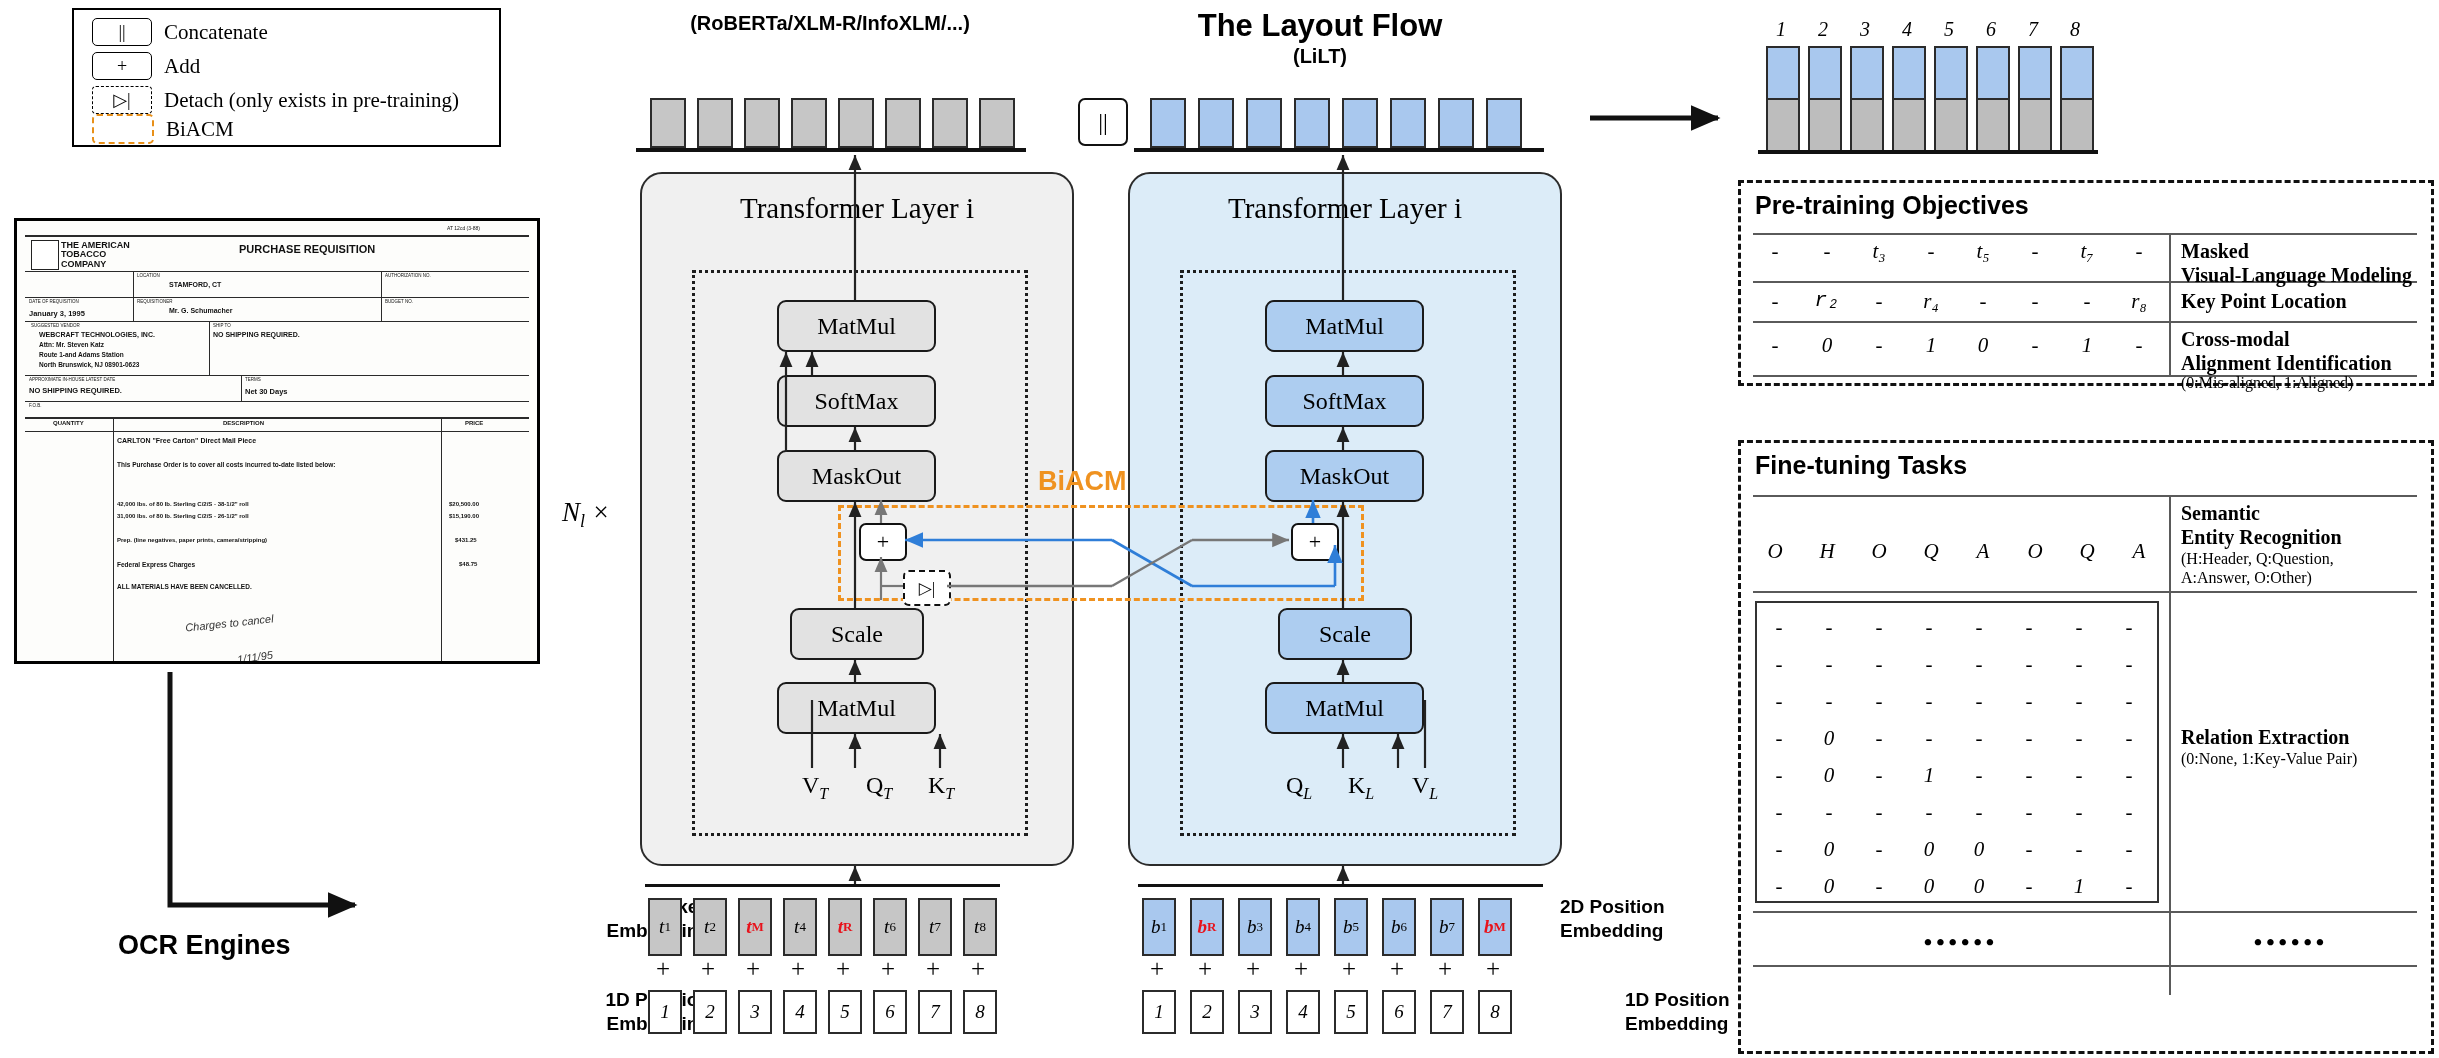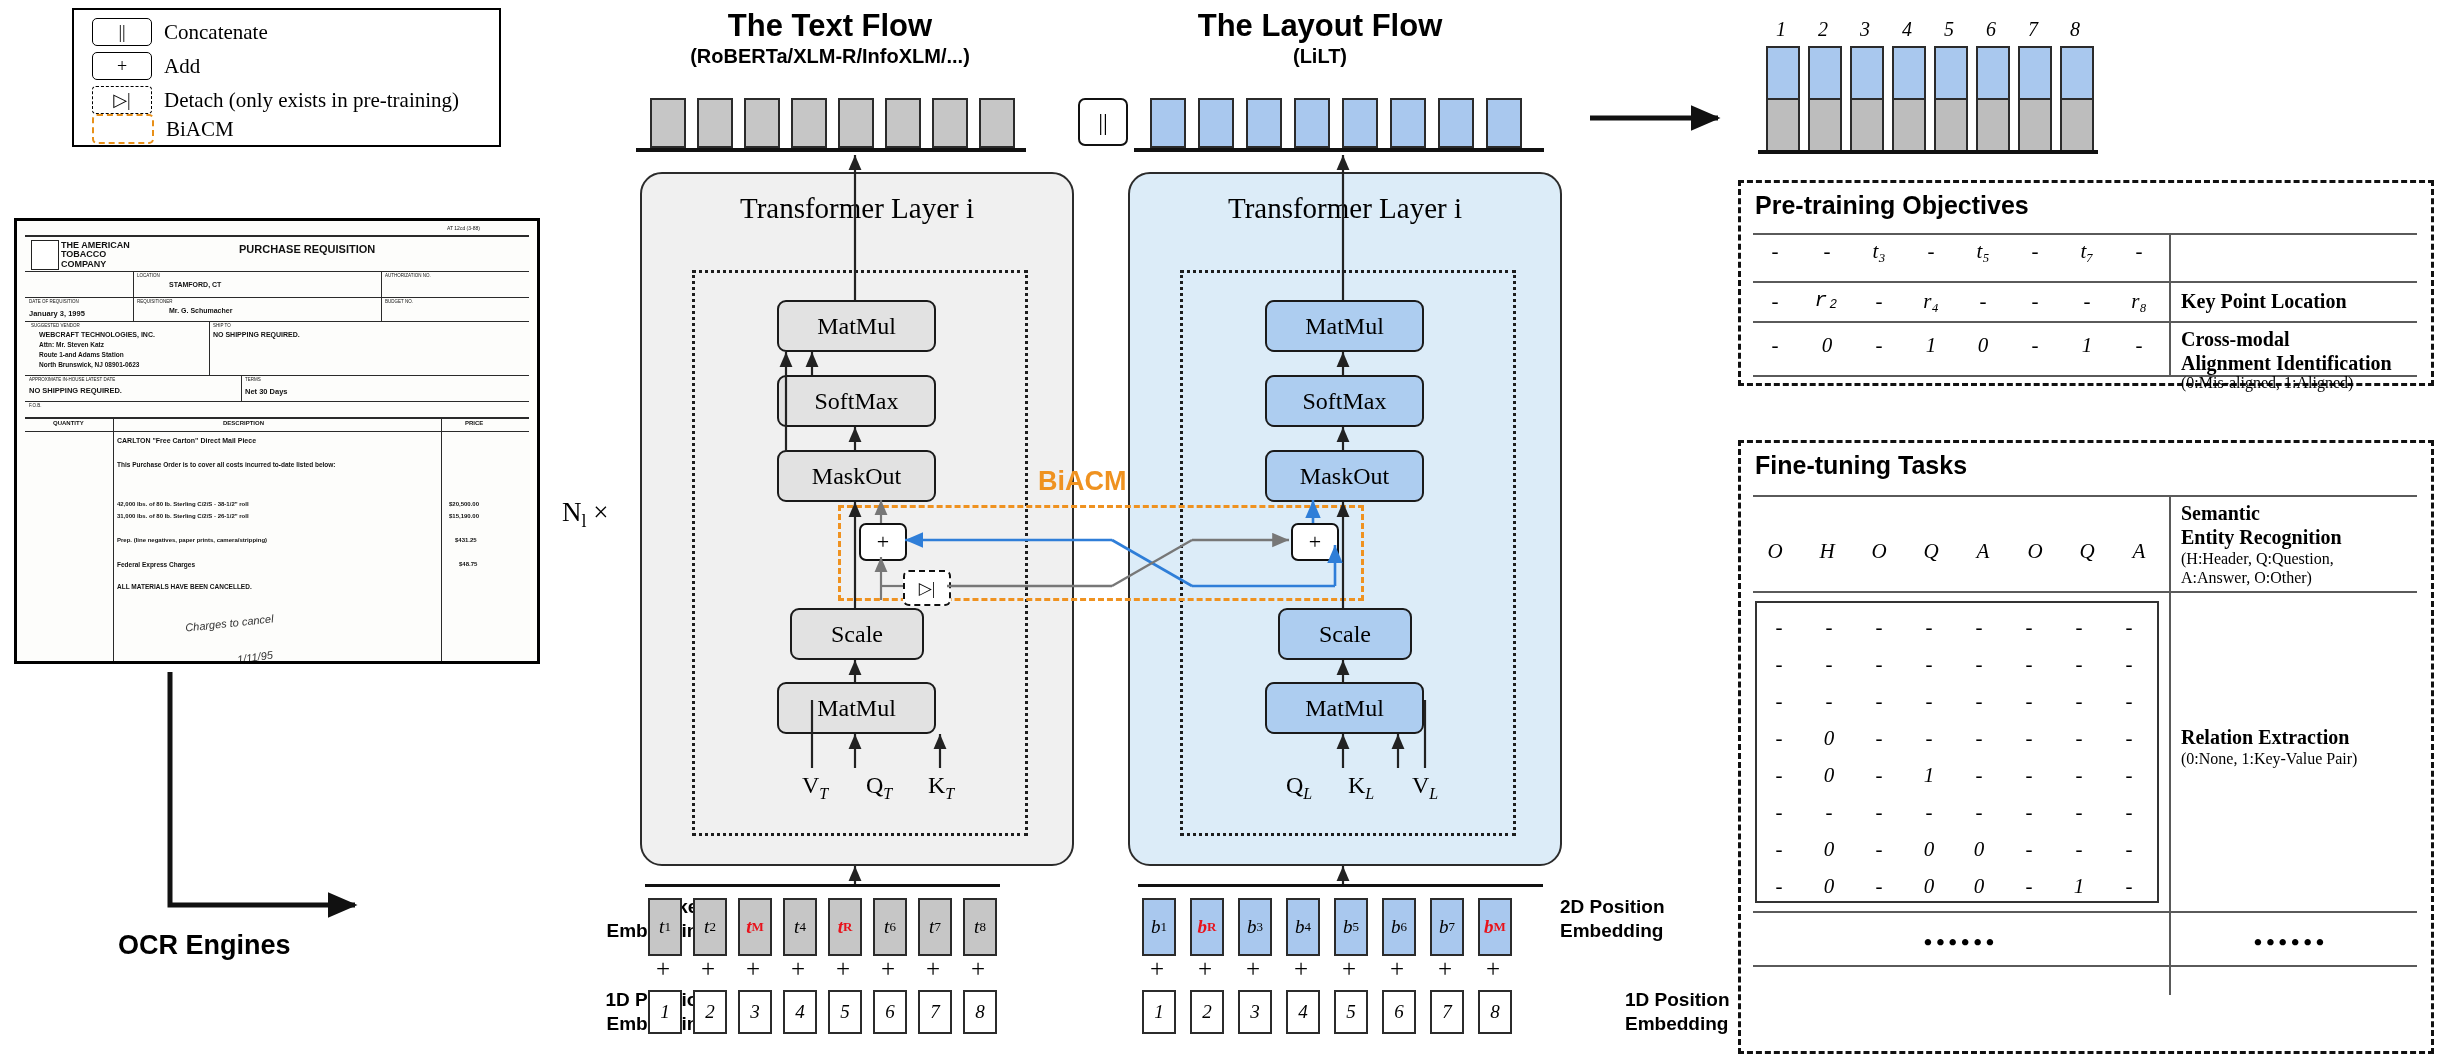--- a/index.html
+++ b/index.html
@@ -69,21 +69,21 @@
   .vline{position:absolute;background:#5a5a5a;width:2px;}
   .cellv{position:absolute;font-size:21px;font-style:italic;text-align:center;}
   .taskname{position:absolute;font-family:"Liberation Serif",serif;font-weight:bold;font-size:20px;line-height:1.2;}
   .tasknote{font-weight:normal;font-size:16px;}
 
   .topnum{position:absolute;font-size:20px;font-style:italic;text-align:center;}
   .stack{position:absolute;border:2px solid #2b2b2b;}
   .stack .up{height:50%;background:#a9c8ee;border-bottom:2px solid #2b2b2b;}
   .stack .dn{height:50%;background:#bdbdbd;}
   .dots{position:absolute;font-size:24px;letter-spacing:4px;text-align:center;font-weight:bold;}
-  .nl{position:absolute;font-size:27px;}
+  .nl{position:absolute;font-size:27px;font-style:italic;}
   .nl sub{font-size:18px;}
   svg.ov{position:absolute;left:0;top:0;width:2439px;height:1058px;pointer-events:none;}
 </style>
 </head>
 <body>
 
 <div id="legend" class="abs">
   <div class="leg-row" style="top:8px">
     <span class="leg-sym">||</span>
     <span class="leg-txt">Concatenate</span>
@@ -158,21 +158,20 @@
   <div class="dtxt" style="left:442px;top:340px;font-size:6px;font-weight:bold">$48.75</div>
   <div class="dtxt" style="left:100px;top:362px;font-size:6.5px;font-weight:bold">ALL MATERIALS HAVE BEEN CANCELLED.</div>
   <div class="dtxt" style="left:168px;top:396px;font-size:11px;font-style:italic;transform:rotate(-6deg);color:#333">Charges to cancel</div>
   <div class="dtxt" style="left:220px;top:430px;font-size:11px;font-style:italic;transform:rotate(-8deg);color:#333">1/11/95</div>
 
 </div>
 
 <div id="ocr-label" class="abs">OCR Engines</div>
 
 <div class="abs flow-title" style="left:640px;top:10px;width:380px">
-  <span class="t1">The Text Flow</span>
   <span class="t2">(RoBERTa/XLM-R/InfoXLM/...)</span>
 </div>
 <div class="abs flow-title" style="left:1130px;top:10px;width:380px">
   <span class="t1">The Layout Flow</span>
   <span class="t2">(LiLT)</span>
 </div>
 
 <div id="top-text-tokens">
     <div class="tok grey" style="left:650px;top:98px;width:32px;height:46px;"></div>
     <div class="tok grey" style="left:697px;top:98px;width:32px;height:46px;"></div>
@@ -412,20 +411,22 @@
   <div id="pt-row0">
       <div class="cellv" style="left:10px;top:56px;width:48px;">-</div>
       <div class="cellv" style="left:62px;top:56px;width:48px;">-</div>
       <div class="cellv" style="left:114px;top:56px;width:48px;">t₃</div>
       <div class="cellv" style="left:166px;top:56px;width:48px;">-</div>
       <div class="cellv" style="left:218px;top:56px;width:48px;">t₅</div>
       <div class="cellv" style="left:270px;top:56px;width:48px;">-</div>
       <div class="cellv" style="left:322px;top:56px;width:48px;">t₇</div>
       <div class="cellv" style="left:374px;top:56px;width:48px;">-</div>
     </div>
+  <div class="taskname" style="left:440px;top:56px;white-space:pre-line">Masked
+Visual-Language Modeling</div>
 
   <div id="pt-row1">
       <div class="cellv" style="left:10px;top:106px;width:48px;">-</div>
       <div class="cellv" style="left:62px;top:106px;width:48px;font-family:Liberation Mono, monospace;">r₂</div>
       <div class="cellv" style="left:114px;top:106px;width:48px;">-</div>
       <div class="cellv" style="left:166px;top:106px;width:48px;">r₄</div>
       <div class="cellv" style="left:218px;top:106px;width:48px;">-</div>
       <div class="cellv" style="left:270px;top:106px;width:48px;">-</div>
       <div class="cellv" style="left:322px;top:106px;width:48px;">-</div>
       <div class="cellv" style="left:374px;top:106px;width:48px;">r₈</div>

